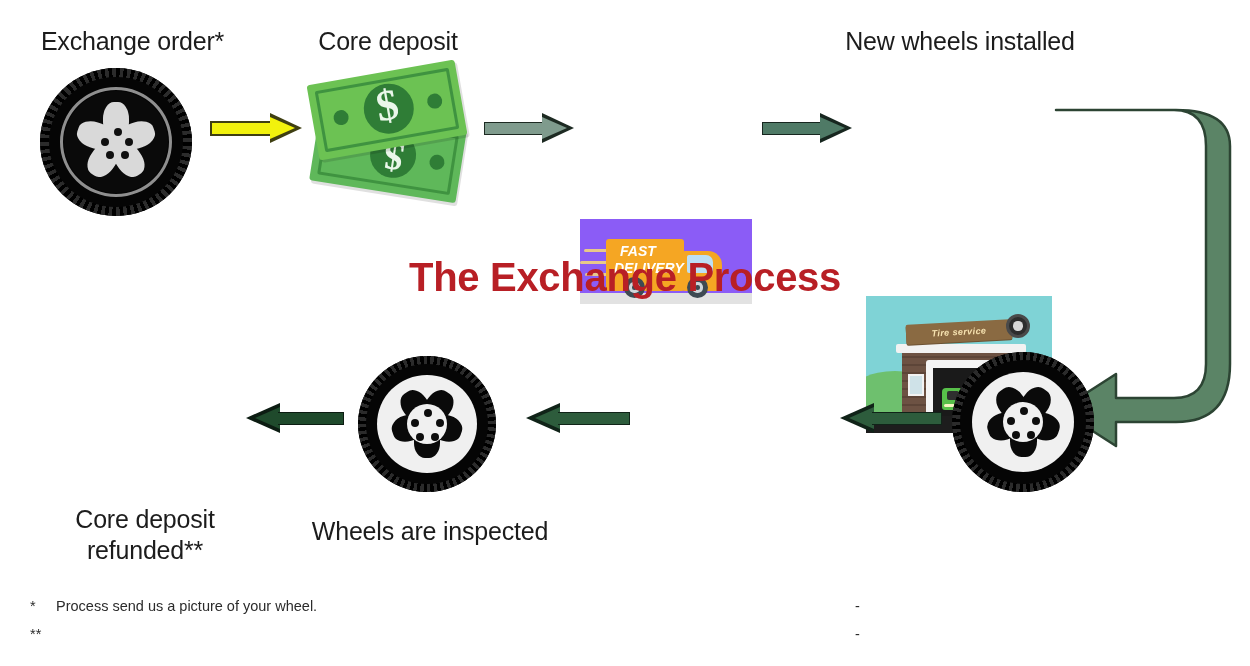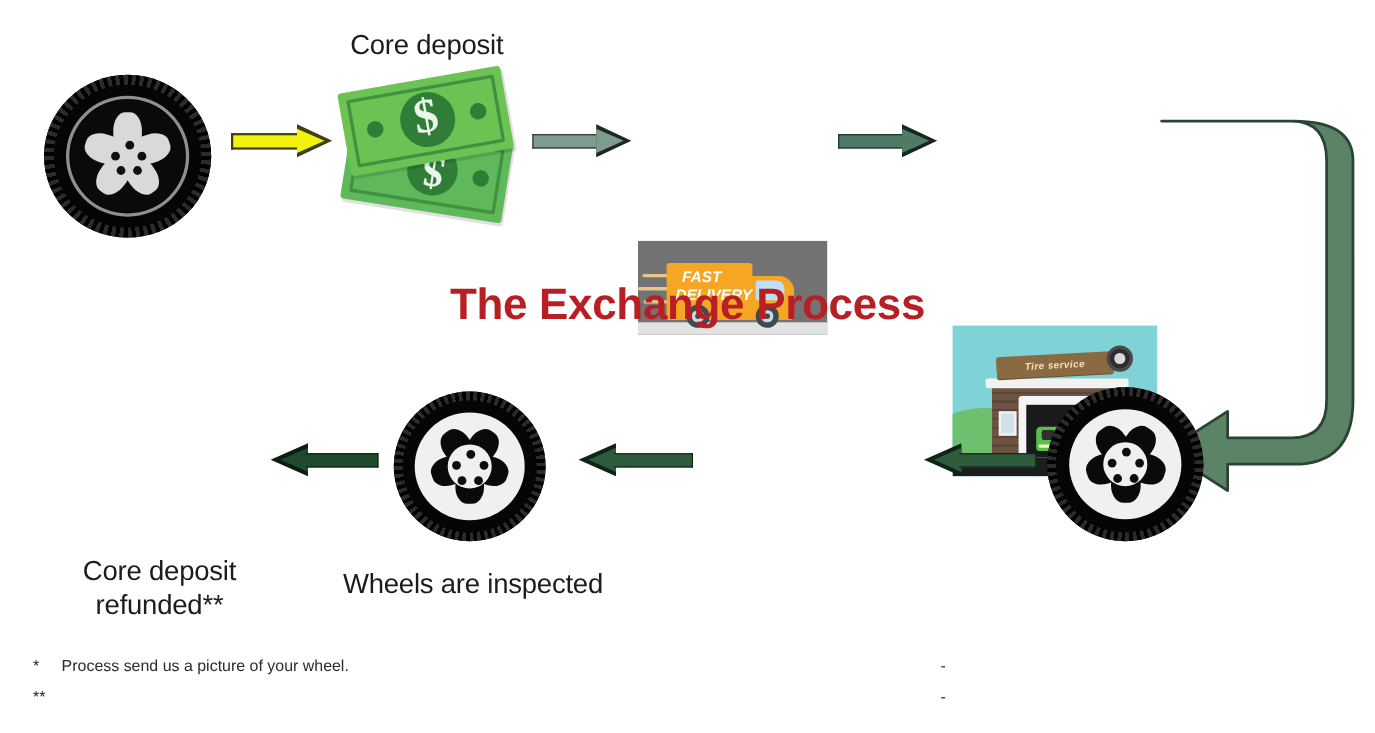--- a/index.html
+++ b/index.html
@@ -38,21 +38,21 @@
 
   
   .money{position:relative;}
   .bill{position:absolute;border-radius:3px;box-sizing:border-box;}
   .bill .inner{position:absolute;inset:7px;border:3px solid #3f9340;border-radius:2px;}
   .bill .circ{position:absolute;border-radius:50%;background:#2f7d36;}
   .bill .dot{position:absolute;border-radius:50%;background:#2f7d36;}
   .bill .ds{position:absolute;color:#eaf7ea;font-weight:bold;font-family:"Liberation Serif",serif;}
 
   
-  .truckbox{position:relative;background:#737373;overflow:hidden;}
+  .truckbox{position:relative;background:#8b5cf6;overflow:hidden;}
   .truckbox .ground{position:absolute;left:0;right:0;bottom:0;height:13%;background:#e2e2e2;}
   .tbody{position:absolute;background:#f5a623;border-radius:3px 3px 2px 2px;}
   .tcab{position:absolute;background:#f5a623;border-radius:3px 14px 4px 3px;}
   .twin{position:absolute;background:#bcdff5;border-radius:2px 7px 2px 2px;}
   .twheel{position:absolute;border-radius:50%;background:#3e4a52;}
   .twheel i{position:absolute;inset:26%;border-radius:50%;background:#cfd6da;}
   .twheel i b{position:absolute;inset:28%;border-radius:50%;background:#3e4a52;display:block;}
   .speed{position:absolute;height:3px;background:#e8c88a;border-radius:2px;}
   .ttxt{position:absolute;color:#fff;font-style:italic;font-weight:bold;
         font-family:"Liberation Sans",sans-serif;line-height:1.12;text-align:left;}
@@ -80,23 +80,25 @@
   
   .arrow{position:absolute;}
   .arrow .shaft{position:absolute;}
   .arrow .head{position:absolute;width:0;height:0;}
 </style>
 </head>
 <body>
 
 <div class="stage">
 
+  <div class="lbl" style="left:10px;top:26px;width:245px;">Exchange order*</div>
 
   <div class="lbl" style="left:278px;top:26px;width:220px;">Core deposit</div>
 
+  <div class="lbl" style="left:800px;top:26px;width:320px;">New wheels installed</div>
 
   <div class="node" style="left:40px;top:68px;width:152px;height:148px;">
     <div class="wheel" style="width:152px;height:148px;">
       <div class="tread"></div>
       <div class="side" style="left:9px;top:9px;right:9px;bottom:9px;background:#050505;"></div>
       <div class="rimring" style="left:20px;top:19px;right:20px;bottom:19px;border-width:3px;border-color:#8f8f8f;"></div>
       <div class="rim" style="left:24px;top:23px;right:24px;bottom:23px;background:#0a0a0a;"></div>
 
       <div class="spoke" style="width:26px;height:40px;margin-left:-13px;margin-top:-40px;background:#d9d9d9;transform:rotate(0deg);"></div>
       <div class="spoke" style="width:26px;height:40px;margin-left:-13px;margin-top:-40px;background:#d9d9d9;transform:rotate(72deg);"></div>

